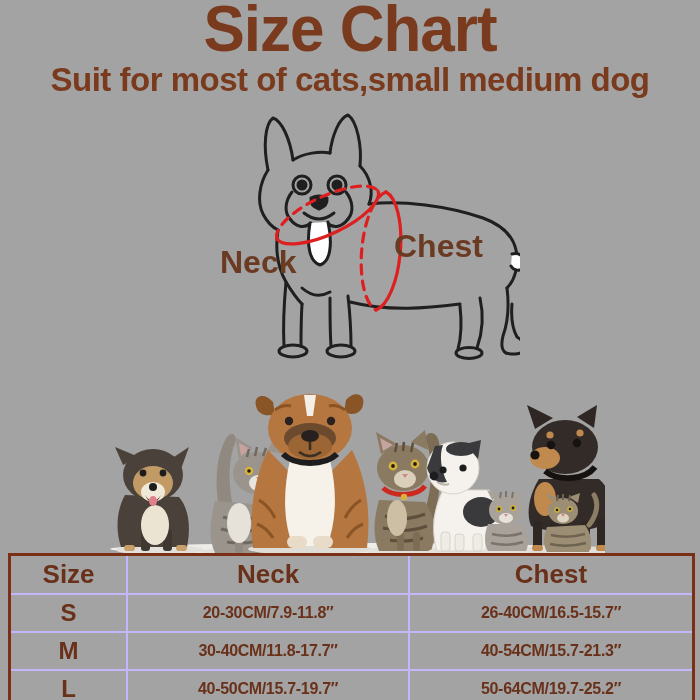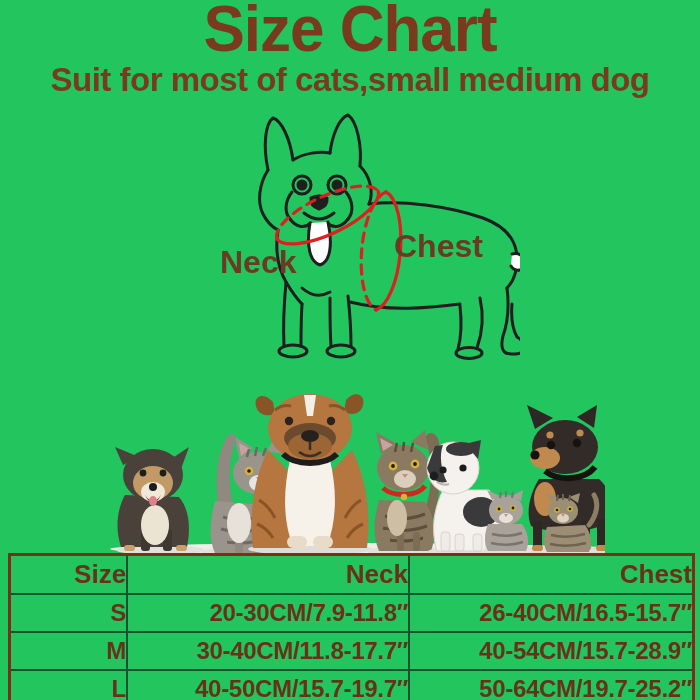--- a/index.html
+++ b/index.html
@@ -1,42 +1,42 @@
 <!DOCTYPE html>
 <html><head>
 <meta charset="utf-8">
 <style>
   html,body{margin:0;padding:0;background:#ffffff;}
-  .page{position:relative;width:700px;height:700px;background:#22c55e;overflow:hidden;
+  .page{position:relative;width:700px;height:700px;background:#a3a3a3;overflow:hidden;
         font-family:"Liberation Sans",sans-serif;}
   
   .title{position:absolute;top:-4px;left:0;width:700px;text-align:center;
          font-size:62px;line-height:64px;font-weight:800;letter-spacing:-1px;
          color:#7a3a1d;transform:scale(1,1.04);transform-origin:top center;}
   .subtitle{position:absolute;top:61px;left:0;width:700px;text-align:center;
             font-size:33px;line-height:38px;font-weight:800;letter-spacing:-0.5px;
             color:#7a3a1d;}
   
   .diagram{position:absolute;left:180px;top:106px;width:340px;height:276px;}
   .diagram svg{position:absolute;left:0;top:0;}
   .measure-label{position:absolute;font-size:32px;font-weight:800;color:#6b3a22;line-height:32px;}
   .neck-label{left:40px;top:140px;}
   .chest-label{left:214px;top:124px;}
   
   .photo{position:absolute;left:95px;top:385px;width:510px;height:170px;}
   
   table.size-table{position:absolute;left:8px;top:553px;width:687px;height:145px;
         border-collapse:collapse;table-layout:fixed;}
   table.size-table th,table.size-table td{
-        border:2px solid #14532d;text-align:right;vertical-align:middle;
+        border:2px solid #c4b5fd;text-align:center;vertical-align:middle;
         color:#69301a;padding:0;}
   table.size-table{border:3px solid #7a2f16;}
   th.hdr{font-size:26px;font-weight:800;height:37px;}
   td.size-cell{font-size:24px;font-weight:800;height:36px;}
-  td.val-cell{font-size:24px;font-weight:700;letter-spacing:-0.3px;height:36px;border-radius:18px;}
+  td.val-cell{font-size:16px;font-weight:700;letter-spacing:-0.3px;height:36px;border-radius:18px;}
 </style>
 </head>
 <body>
 
 <div class="page">
 
   <div class="title">Size Chart</div>
   <div class="subtitle">Suit for most of cats,small medium dog</div>
 
   <div class="diagram">
@@ -299,21 +299,21 @@
     </thead>
     <tbody>
       <tr>
         <td class="size-cell">S</td>
         <td class="val-cell">20-30CM/7.9-11.8″</td>
         <td class="val-cell">26-40CM/16.5-15.7″</td>
       </tr>
       <tr>
         <td class="size-cell">M</td>
         <td class="val-cell">30-40CM/11.8-17.7″</td>
-        <td class="val-cell">40-54CM/15.7-28.9″</td>
+        <td class="val-cell">40-54CM/15.7-21.3″</td>
       </tr>
       <tr>
         <td class="size-cell">L</td>
         <td class="val-cell">40-50CM/15.7-19.7″</td>
         <td class="val-cell">50-64CM/19.7-25.2″</td>
       </tr>
     </tbody>
   </table>
 
 </div>

